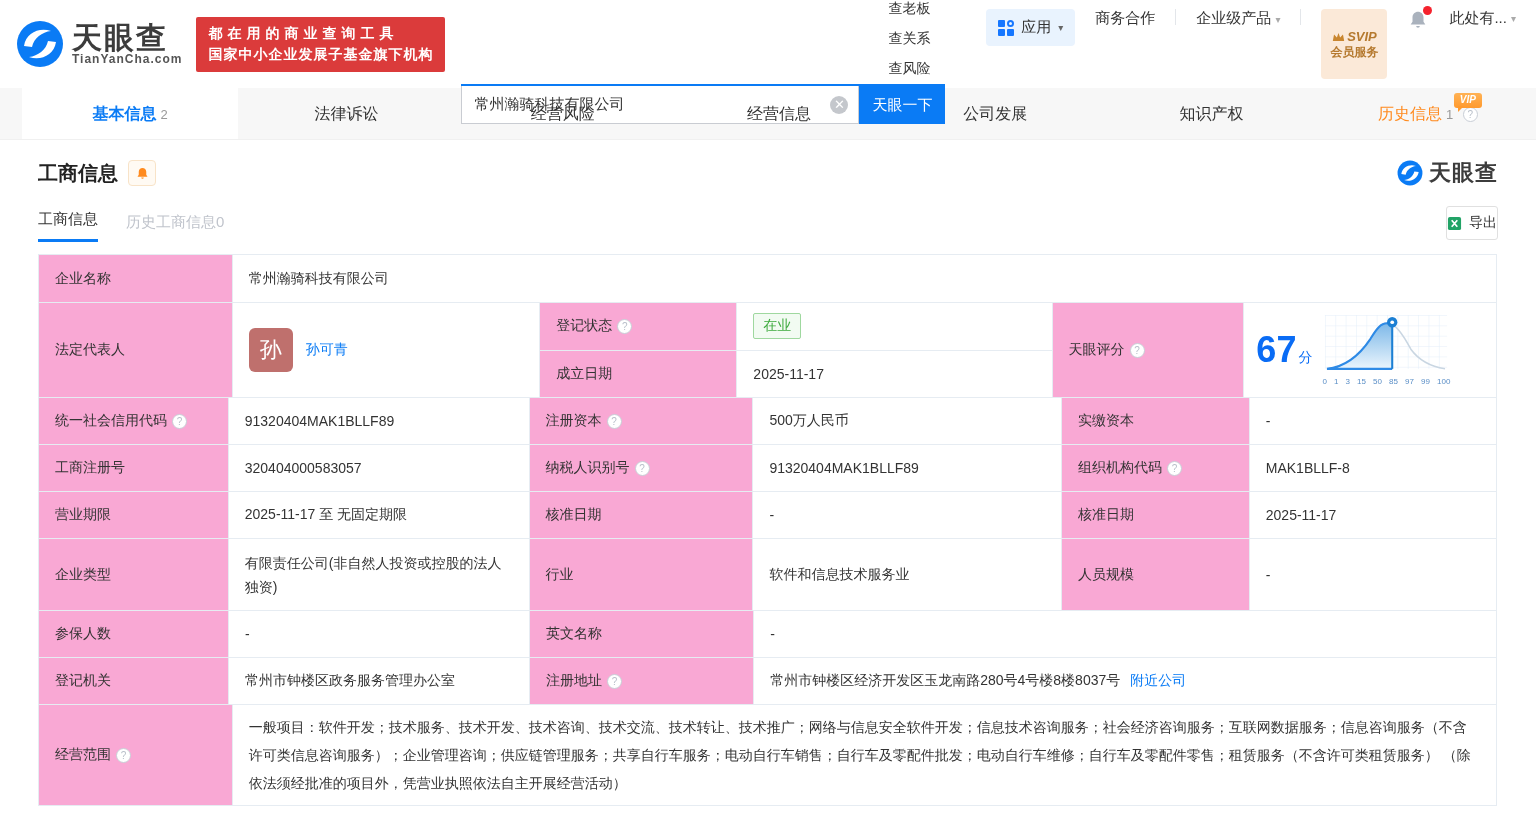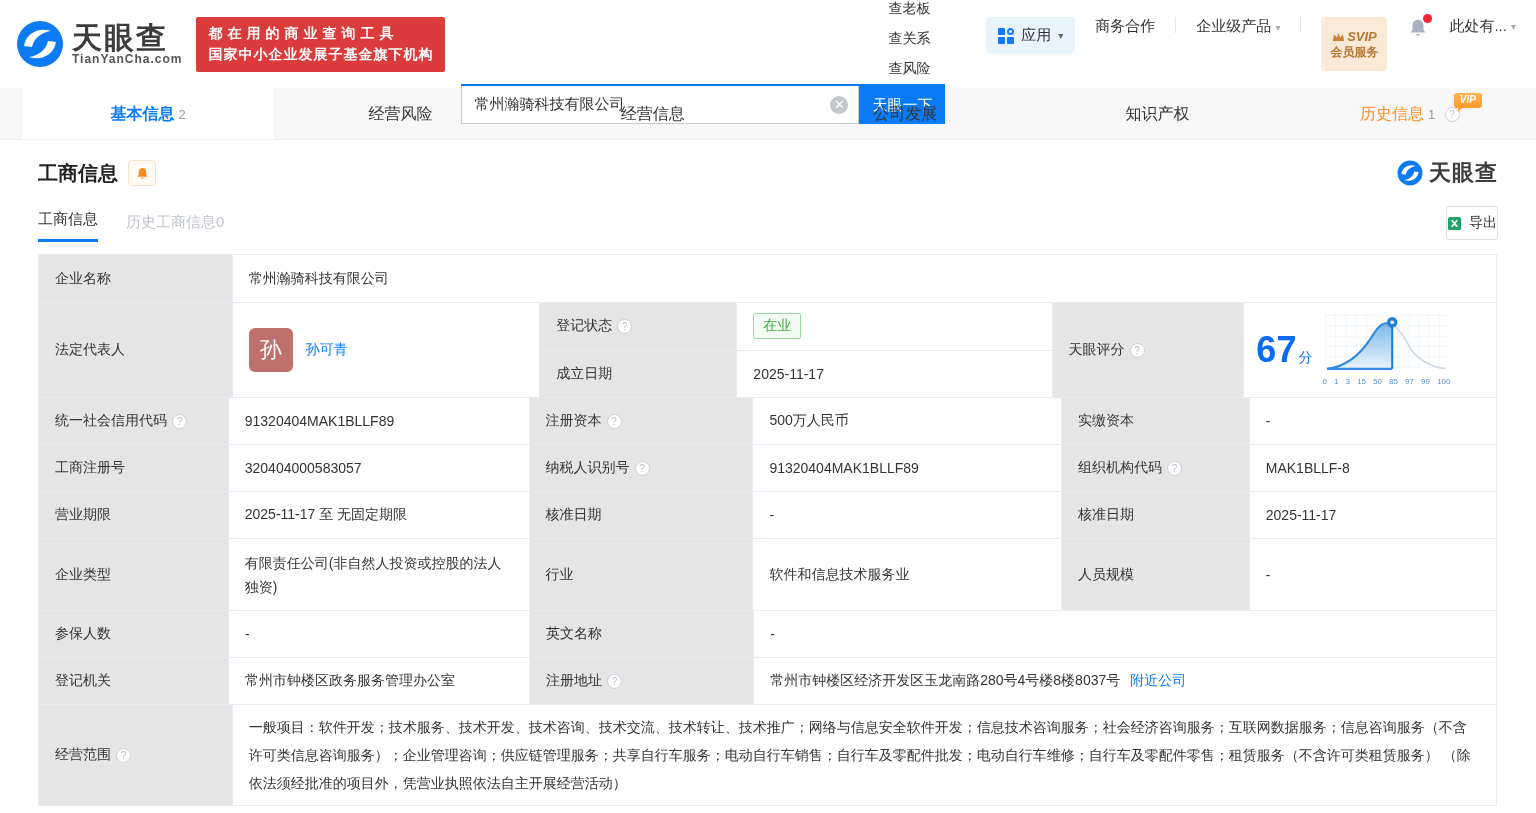--- a/index.html
+++ b/index.html
@@ -31,21 +31,21 @@
 
   .hnav { margin-left:auto; display:flex; align-items:flex-start; gap:20px; font-size:15px; }
   .apps-btn { display:flex; align-items:center; gap:7px; background:#e9f3fe; border-radius:4px; padding:9px 12px; cursor:pointer; }
   .grid-ic { display:grid; grid-template-columns:7px 7px; grid-template-rows:7px 7px; gap:2px; }
   .grid-ic i { background:#1677ff; border-radius:1px; }
   .grid-ic i.ring { background:transparent; border:2px solid #1677ff; border-radius:50%; }
   .caret { font-size:10px; color:#666; }
   .caret.lt { color:#aaa; }
   .hsep { width:1px; height:16px; background:#e3e6ea; }
   .hlink { cursor:pointer; color:#333; white-space:nowrap; }
-  .svip { background:#fbe9d8; border-radius:4px; padding:12px 9px; text-align:center; cursor:pointer; line-height:1.2; }
+  .svip { background:#fbe9d8; border-radius:4px; padding:20px 9px; text-align:center; cursor:pointer; line-height:1.2; }
   .svip .l1 { font-size:13px; font-weight:bold; font-style:italic; color:#b5792e; display:flex; align-items:center; gap:2px; justify-content:center;}
   .svip .l2 { font-size:12px; font-weight:bold; color:#b5792e; }
   .bell-wrap { position:relative; cursor:pointer; display:flex; }
   .red-dot { position:absolute; top:-3px; right:-3px; width:9px; height:9px; border-radius:50%; background:#f5222d; }
   .account { display:flex; align-items:center; gap:4px; cursor:pointer; white-space:nowrap; }
 
   
   .page-tabs { height:52px; background:#f7f7f7; display:flex; border-bottom:1px solid #f0f0f0; padding-left:22px; }
   .ptab { flex:1; text-align:center; line-height:52px; font-size:16px; color:#333; cursor:pointer; position:relative; }
   .ptab.active { background:#fff; color:#0a7bf5; font-weight:bold; }
@@ -72,21 +72,21 @@
   .subtab.dim { color:#c0c4cc; margin-left:28px; border:none; }
   .export-btn { margin-left:auto; display:flex; align-items:center; gap:7px; border:1px solid #e0e0e0; border-radius:3px;
      height:34px; padding:0 0; font-size:14px; color:#333; background:#fff; cursor:pointer; margin-bottom:2px;
      font-family:"Liberation Sans","DejaVu Sans",sans-serif;}
 
   
   .biz-table { margin-top:12px; border:1px solid #e6ecf2; border-bottom:none; width:1459px; font-size:14px; }
   .trow { display:flex; border-bottom:1px solid #e6ecf2; }
   .cell { padding:0 16px; display:flex; align-items:center; border-right:1px solid #e6ecf2; }
   .cell:last-child { border-right:none; }
-  .lbl { background:#e5e5e5; color:#333; }
+  .lbl { background:#f9a8d4; color:#333; }
   .val { background:#fff; color:#333; }
   .w-l1{width:194px;} .w-v1{width:308px;} .w-l2{width:229px;} .w-v2{width:316px;} .w-l3{width:192px;} .w-v3{width:252px;}
   .w-span-all{width:1265px;} .w-span-right{width:760px;}
   .h48{min-height:48px;} .h47{min-height:47px;} .h72{min-height:72px;} .h95{min-height:95px;}
   .midcol { width:513px; display:flex; flex-direction:column; border-right:1px solid #e6ecf2; }
   .midrow { display:flex; flex:1; }
   .midrow + .midrow { border-top:1px solid #e6ecf2; }
   .midrow .lbl { width:197px; border-right:1px solid #e6ecf2; }
   .midrow .val { flex:1; }
   .tag-green { display:inline-block; border:1px solid #9fd89f; background:#f2fbf2; color:#3fab3f;
@@ -178,20 +178,21 @@
       <span>此处有...</span>
       <span class="caret lt">▾</span>
     </div>
   </nav>
 </header>
 
 <nav class="page-tabs">
   <div class="ptab active">
     <span>基本信息</span><span class="cnt">2</span>
   </div>
+  <div class="ptab"><span>法律诉讼</span></div>
   <div class="ptab"><span>经营风险</span></div>
   <div class="ptab"><span>经营信息</span></div>
   <div class="ptab"><span>公司发展</span></div>
   <div class="ptab"><span>知识产权</span></div>
   <div class="ptab vip-tab">
     <span class="vip-badge">VIP</span>
     <span>历史信息</span><span class="cnt">1</span>
     <span class="help">?</span>
   </div>
 </nav>

